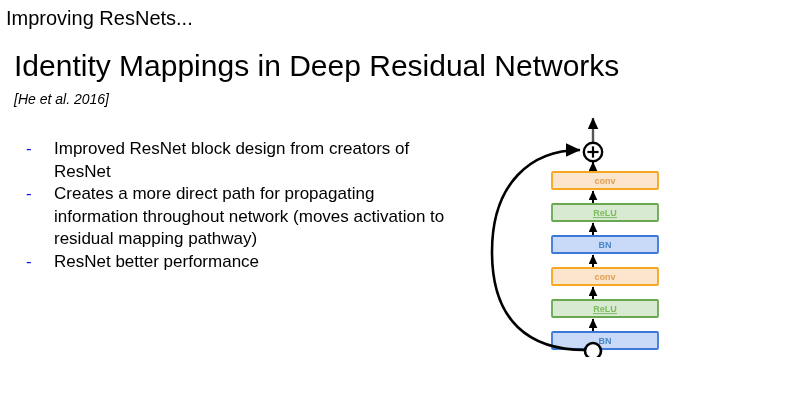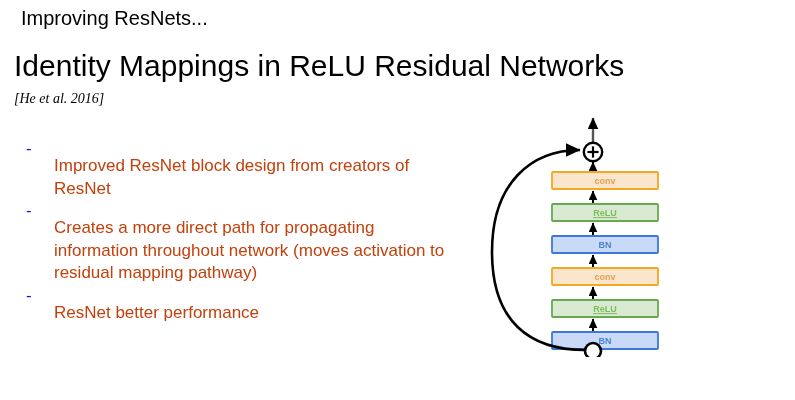--- a/index.html
+++ b/index.html
@@ -12,21 +12,21 @@
     height: 400px;
     position: relative;
     overflow: hidden;
     font-family: "Liberation Sans", sans-serif;
     color: #000000;
   }
 
   
   #slide-header {
     position: absolute;
-    left: 21px;
+    left: 6px;
     top: 6px;
     font-size: 20px;
     line-height: 24px;
     color: #000000;
     white-space: nowrap;
   }
 
   #slide-title {
     position: absolute;
     left: 14px;
@@ -39,21 +39,20 @@
 
   #slide-citation {
     position: absolute;
     left: 14px;
     top: 90px;
     font-size: 14px;
     line-height: 18px;
     font-style: italic;
     color: #000000;
     white-space: nowrap;
-    font-family: Liberation Serif, serif;
   }
 
   
   #bullet-list {
     position: absolute;
     left: 26px;
     top: 138px;
     width: 420px;
   }
   .bullet-item {
@@ -66,22 +65,21 @@
   }
   .bullet-marker {
     flex: 0 0 auto;
     width: 28px;
     color: #1414e6;
     font-size: 17px;
     line-height: 22.5px;
   }
   .bullet-text {
     flex: 1 1 auto;
-    color: #c2410c;
-    margin-top: 17px;
+    color: #000000;
   }
 
   
   #residual-diagram {
     position: absolute;
     left: 470px;
     top: 112px;
     width: 215px;
     height: 245px;
     font-weight: bold;
@@ -94,21 +92,21 @@
     font-size: 9px;
     text-anchor: middle;
     dominant-baseline: middle;
   }
 </style>
 </head>
 <body>
 
 <div id="slide-header">Improving ResNets...</div>
 
-<div id="slide-title">Identity Mappings in ReLU Residual Networks</div>
+<div id="slide-title">Identity Mappings in Deep Residual Networks</div>
 
 <div id="slide-citation">[He et al. 2016]</div>
 
 <div id="bullet-list">
 
   <div class="bullet-item">
     <span class="bullet-marker">-</span>
     <span class="bullet-text">Improved ResNet block design from creators of ResNet</span>
   </div>
 

